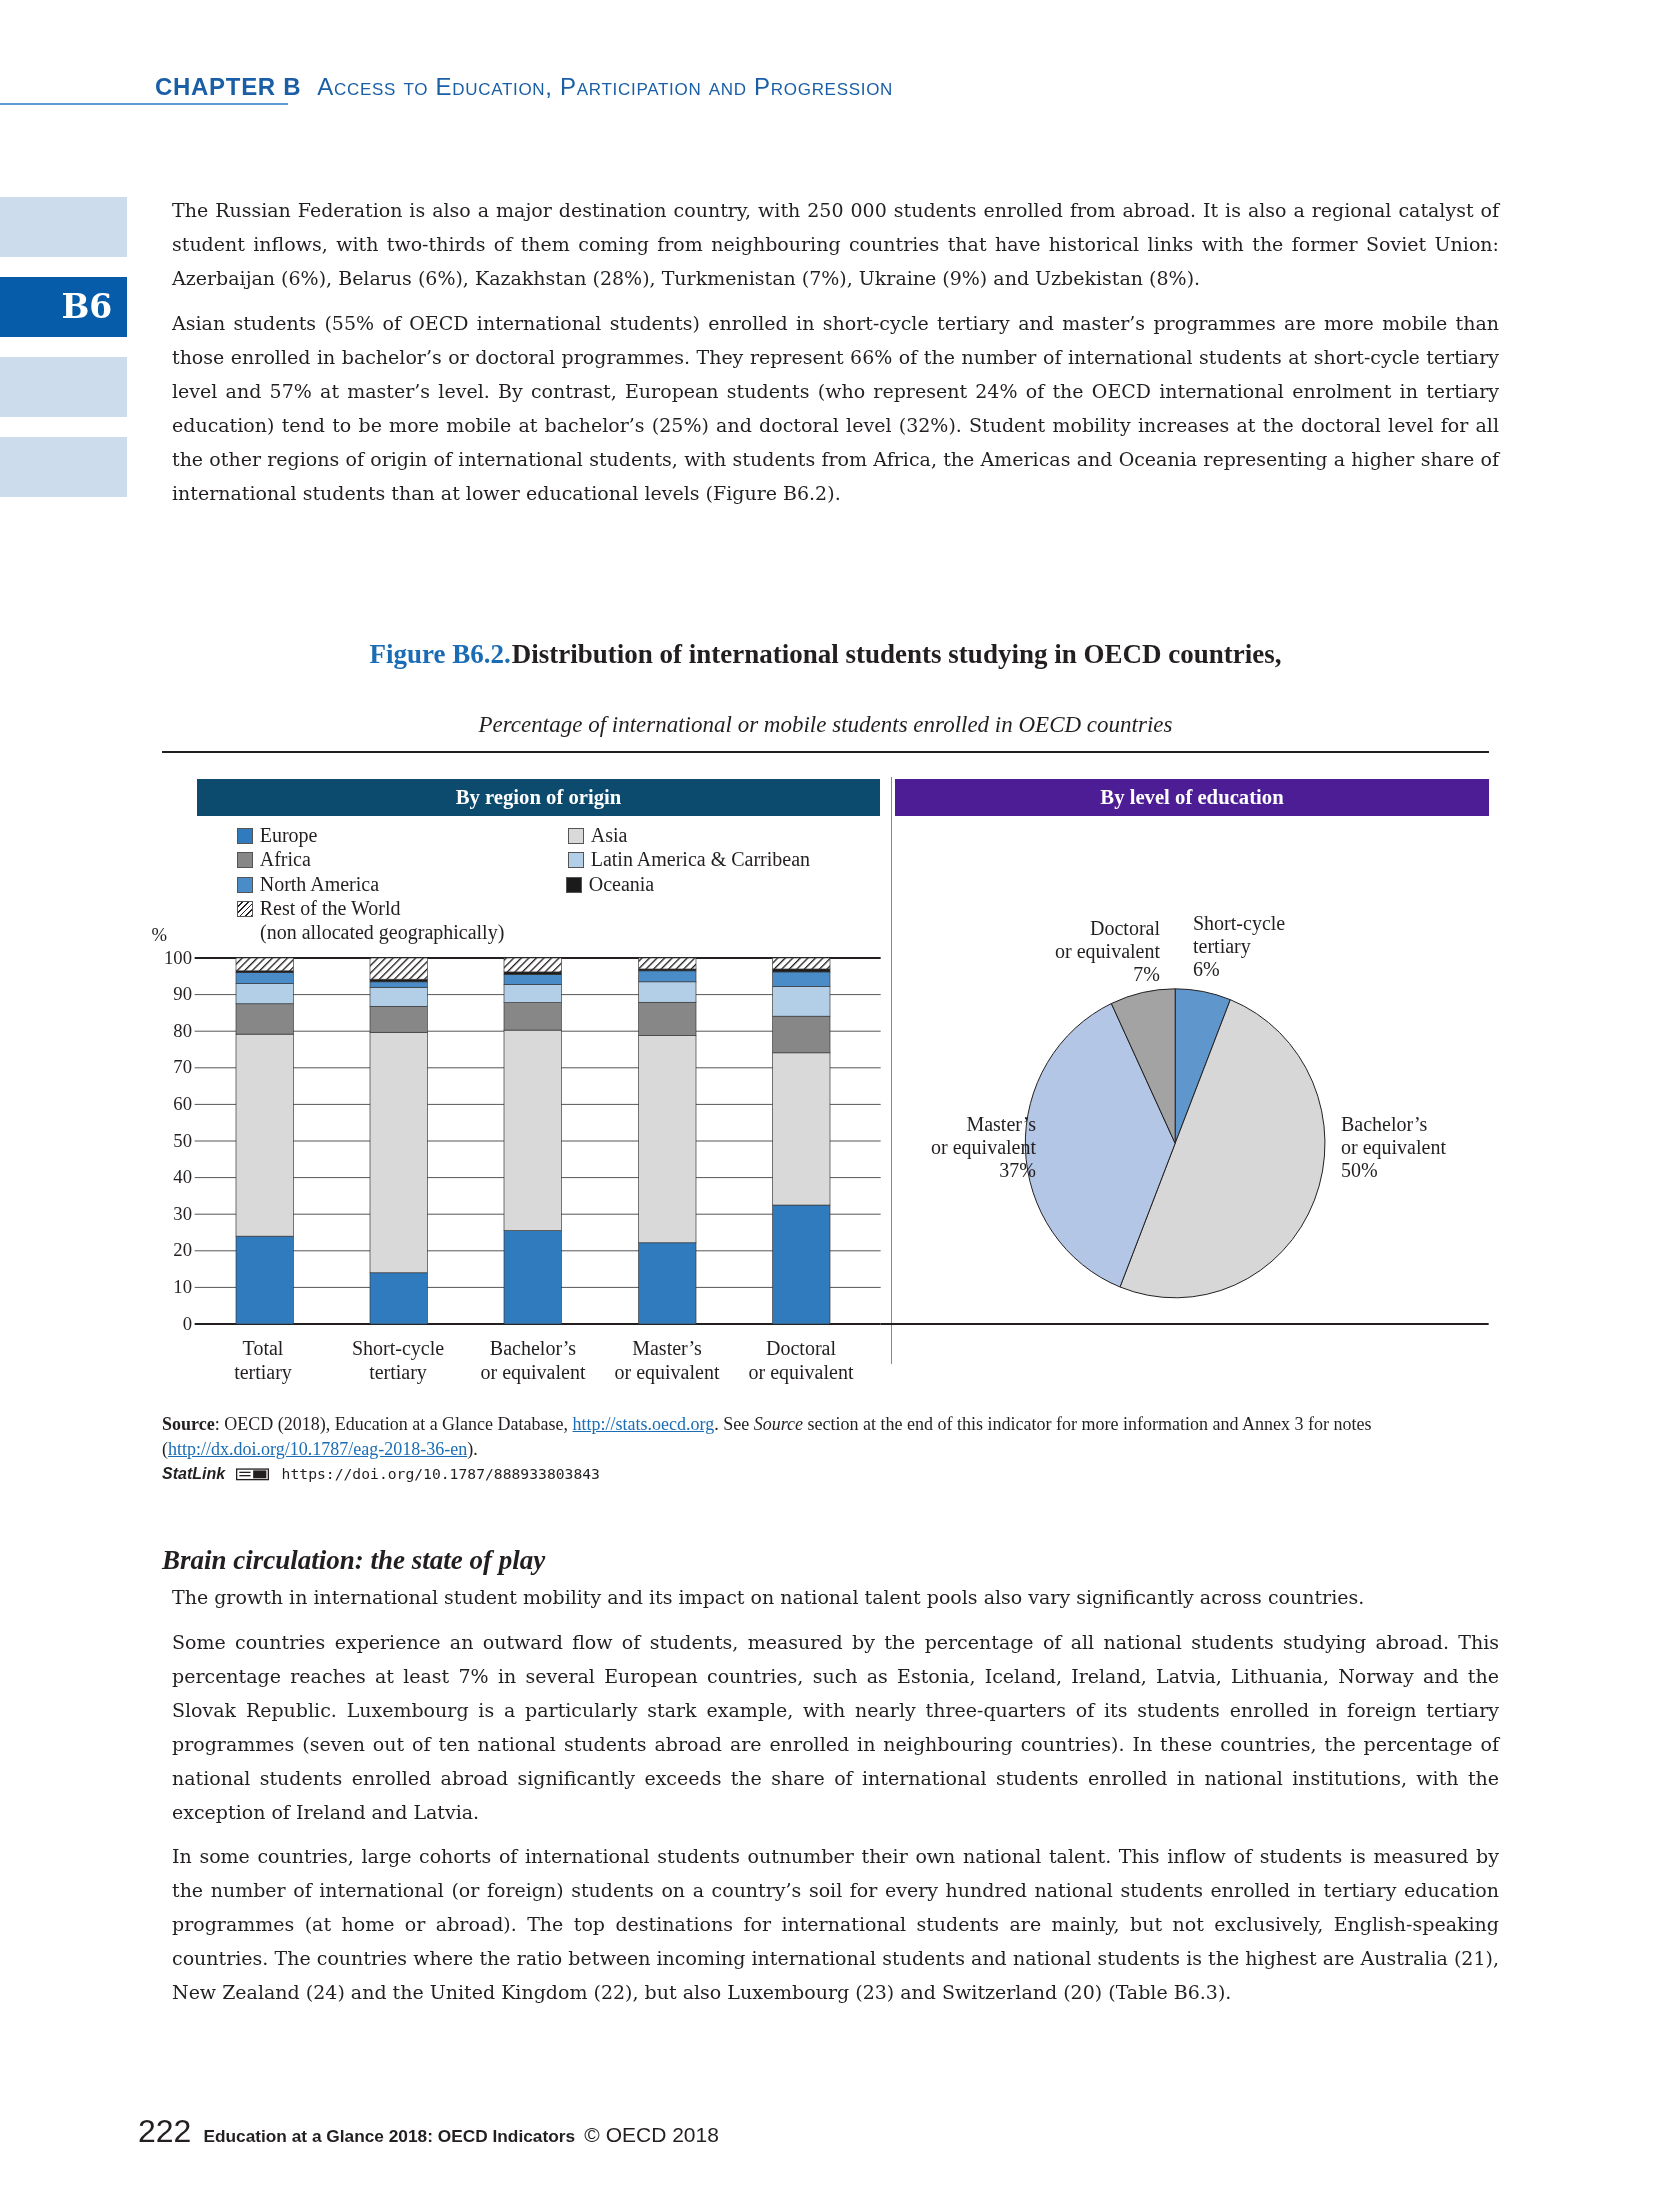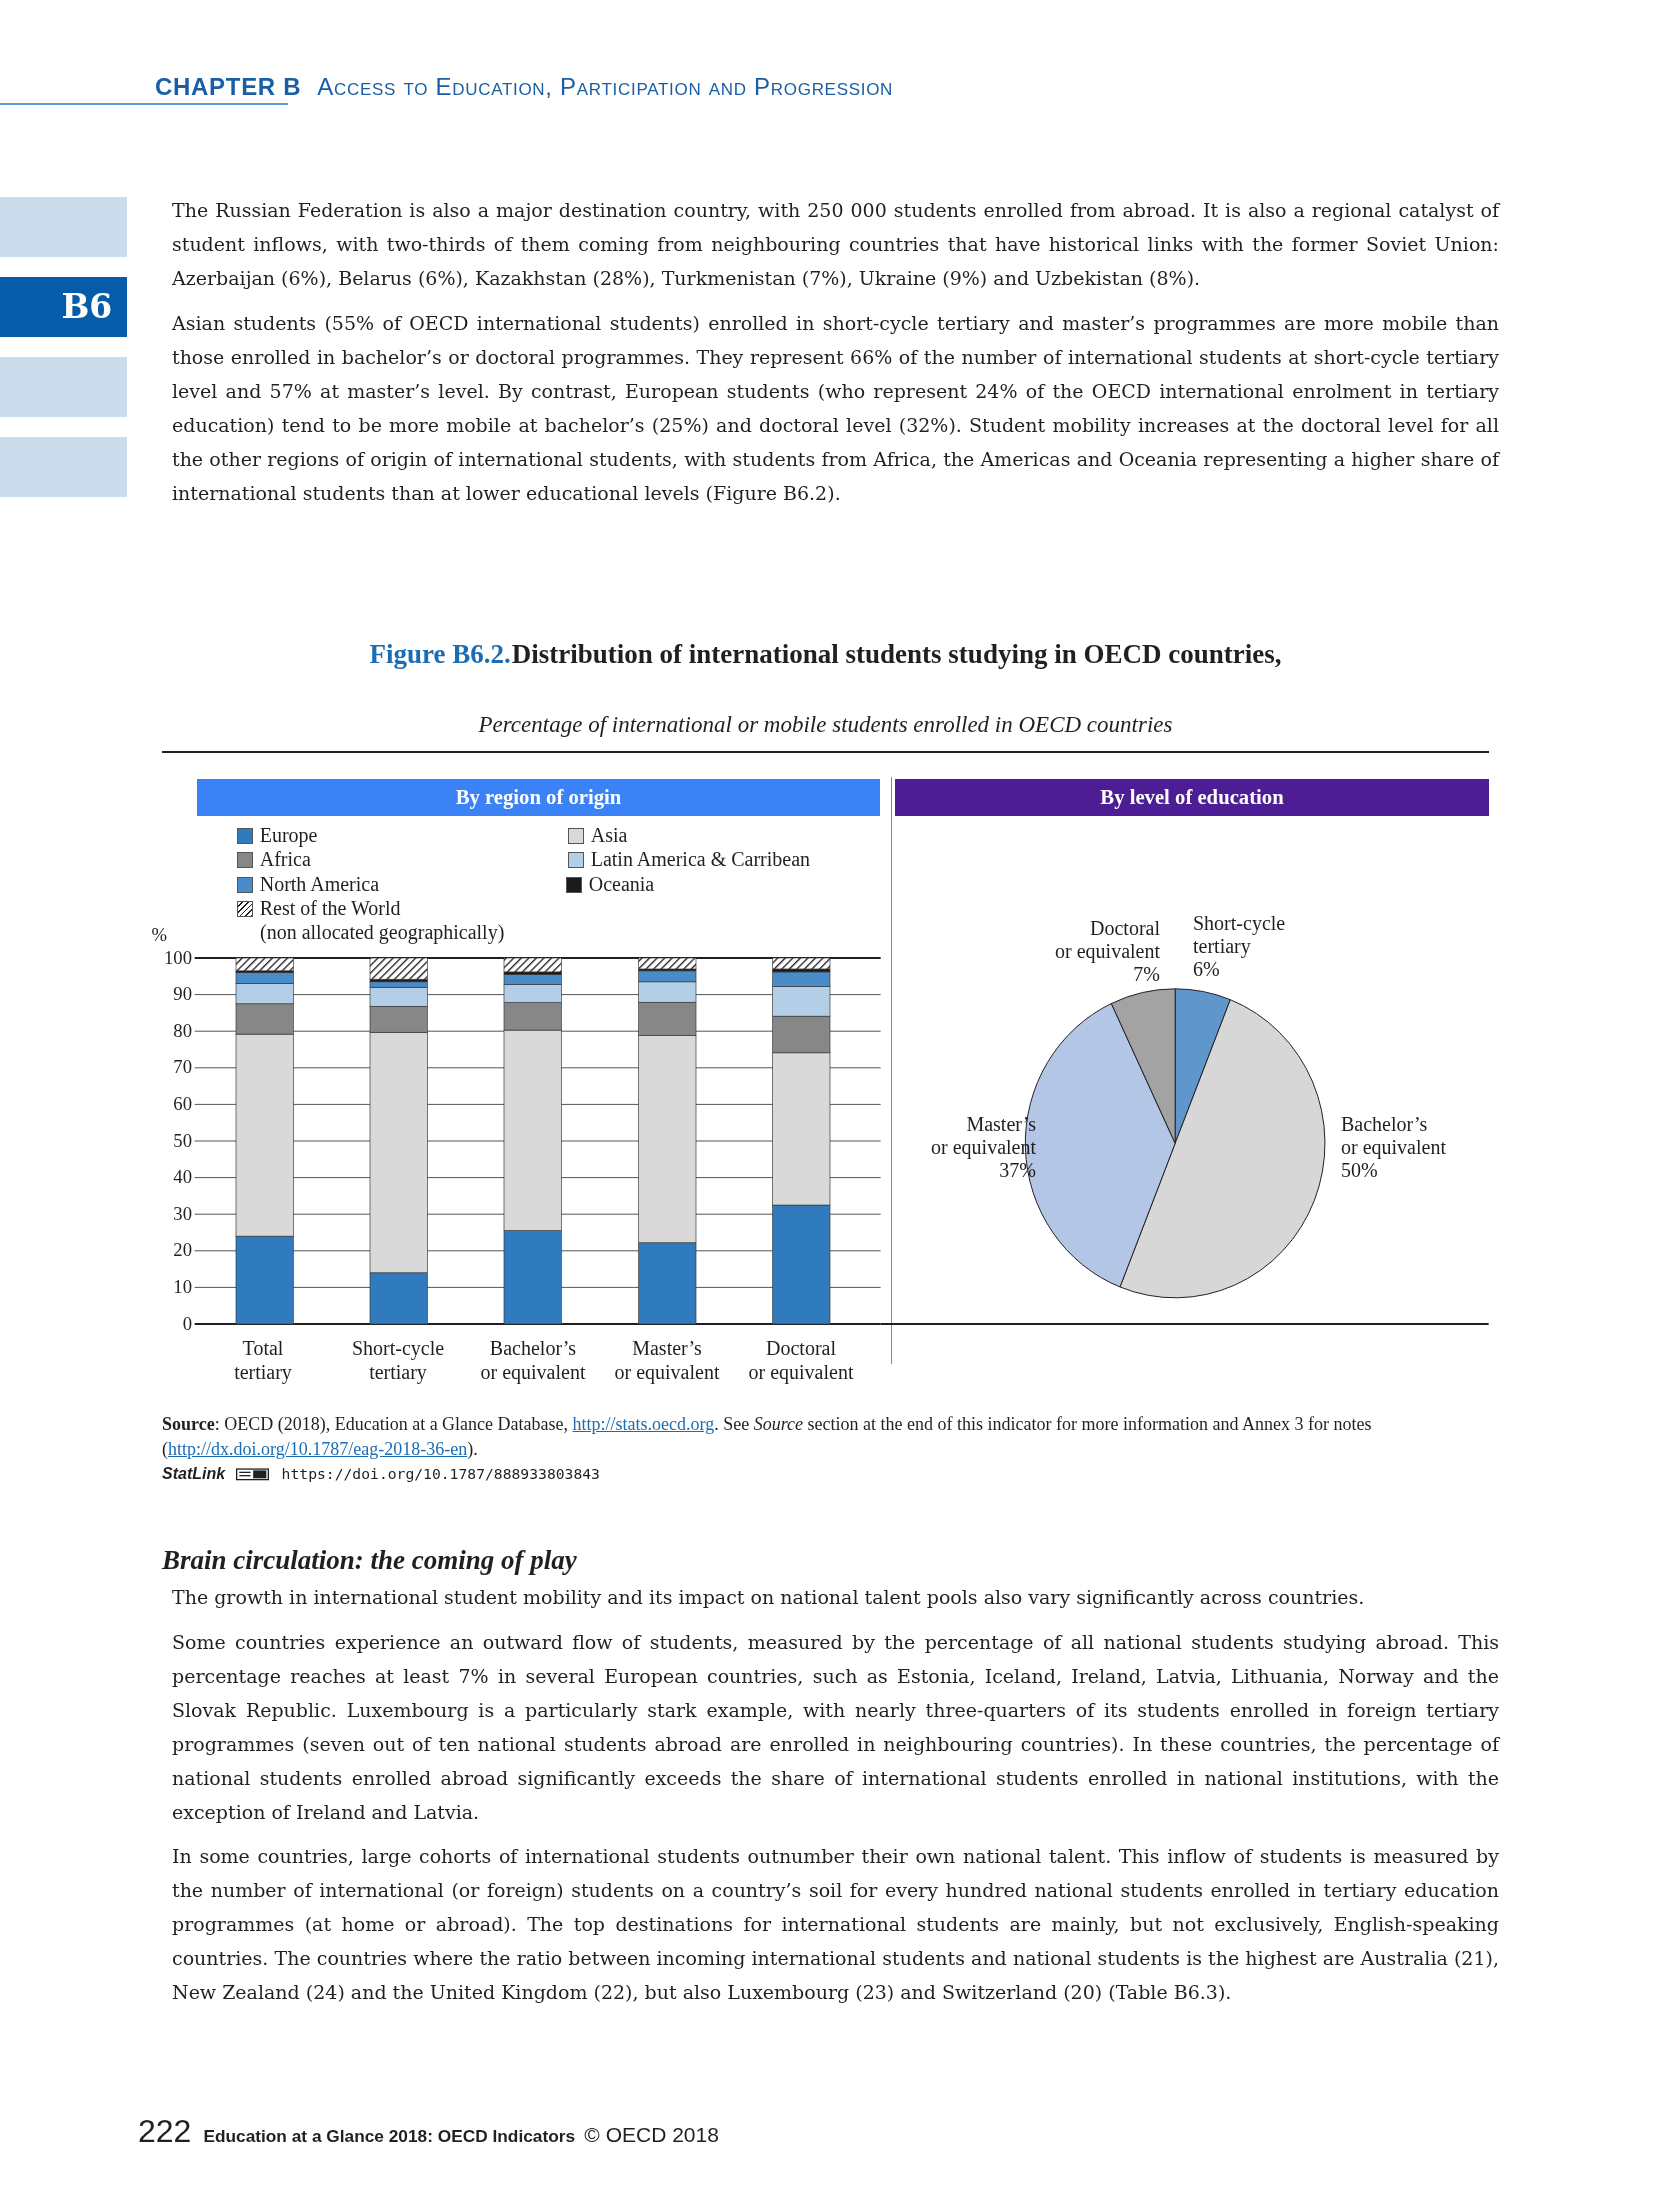--- a/index.html
+++ b/index.html
@@ -59,21 +59,21 @@
   <p>The Russian Federation is also a major destination country, with 250 000 students enrolled from abroad. It is also a regional catalyst of student inflows, with two-thirds of them coming from neighbouring countries that have historical links with the former Soviet Union: Azerbaijan (6%), Belarus (6%), Kazakhstan (28%), Turkmenistan (7%), Ukraine (9%) and Uzbekistan (8%).</p>
   <p>Asian students (55% of OECD international students) enrolled in short-cycle tertiary and master’s programmes are more mobile than those enrolled in bachelor’s or doctoral programmes. They represent 66% of the number of international students at short-cycle tertiary level and 57% at master’s level. By contrast, European students (who represent 24% of the OECD international enrolment in tertiary education) tend to be more mobile at bachelor’s (25%) and doctoral level (32%). Student mobility increases at the doctoral level for all the other regions of origin of international students, with students from Africa, the Americas and Oceania representing a higher share of international students than at lower educational levels (Figure B6.2).</p>
 </div>
 
 <div class="fig-title">
   <span class="num">Figure B6.2.</span><span>Distribution of international students studying in OECD countries,</span><br>
 </div>
 <div class="fig-sub">Percentage of international or mobile students enrolled in OECD countries</div>
 <div class="fig-rule"></div>
 
-<div class="panel-head" style="left:197px;top:779px;width:683px;background:#3b82f6;">By region of origin</div>
+<div class="panel-head" style="left:197px;top:779px;width:683px;background:#0c4a6e;">By region of origin</div>
 <div class="panel-head" style="left:895px;top:779px;width:594px;background:#4c1d95;">By level of education</div>
 <div class="panel-divider"></div>
 
 <div class="legend" style="left:237px;top:824px;">
   <div class="item" style="left:0;top:0;"><span class="sw" style="background:#2f7bbd"></span><span>Europe</span></div>
   <div class="item" style="left:0;top:24px;"><span class="sw" style="background:#878787"></span><span>Africa</span></div>
   <div class="item" style="left:0;top:49px;"><span class="sw" style="background:#4a8cc8"></span><span>North America</span></div>
   <div class="item" style="left:0;top:73px;"><span class="sw hatch"></span><span>Rest of the World</span></div>
   <div class="item" style="left:23px;top:97px;">(non allocated geographically)</div>
   <div class="item" style="left:331px;top:0;"><span class="sw" style="background:#d9d9d9"></span><span>Asia</span></div>
@@ -176,21 +176,21 @@
   <i>StatLink</i>
   <svg width="33" height="14.7" style="vertical-align:-2.7px;margin-left:5.3px;" viewBox="0 0 50 22">
       <rect x="1" y="3" width="48" height="16" fill="none" stroke="#231f20" stroke-width="2"></rect>
       <rect x="26" y="5" width="20" height="12" fill="#231f20"></rect>
       <line x1="5" y1="8" x2="22" y2="8" stroke="#231f20" stroke-width="2"></line>
       <line x1="5" y1="13" x2="22" y2="13" stroke="#231f20" stroke-width="2"></line>
     </svg>
   <span class="mono">https://doi.org/10.1787/888933803843</span>
 </div>
 
-<div class="section-h">Brain circulation: the coming of play</div>
+<div class="section-h">Brain circulation: the state of play</div>
 <div class="body-text" style="top:1580px;">
   <p>The growth in international student mobility and its impact on national talent pools also vary significantly across countries.</p>
   <p>Some countries experience an outward flow of students, measured by the percentage of all national students studying abroad. This percentage reaches at least 7% in several European countries, such as Estonia, Iceland, Ireland, Latvia, Lithuania, Norway and the Slovak Republic. Luxembourg is a particularly stark example, with nearly three-quarters of its students enrolled in foreign tertiary programmes (seven out of ten national students abroad are enrolled in neighbouring countries). In these countries, the percentage of national students enrolled abroad significantly exceeds the share of international students enrolled in national institutions, with the exception of Ireland and Latvia.</p>
   <p>In some countries, large cohorts of international students outnumber their own national talent. This inflow of students is measured by the number of international (or foreign) students on a country’s soil for every hundred national students enrolled in tertiary education programmes (at home or abroad). The top destinations for international students are mainly, but not exclusively, English-speaking countries. The countries where the ratio between incoming international students and national students is the highest are Australia (21), New Zealand (24) and the United Kingdom (22), but also Luxembourg (23) and Switzerland (20) (Table B6.3).</p>
 </div>
 
 <div class="footer">
   <span class="pg">222</span><span class="t">Education at a Glance 2018: OECD Indicators</span><span class="c">© OECD 2018</span>
 </div>
 

